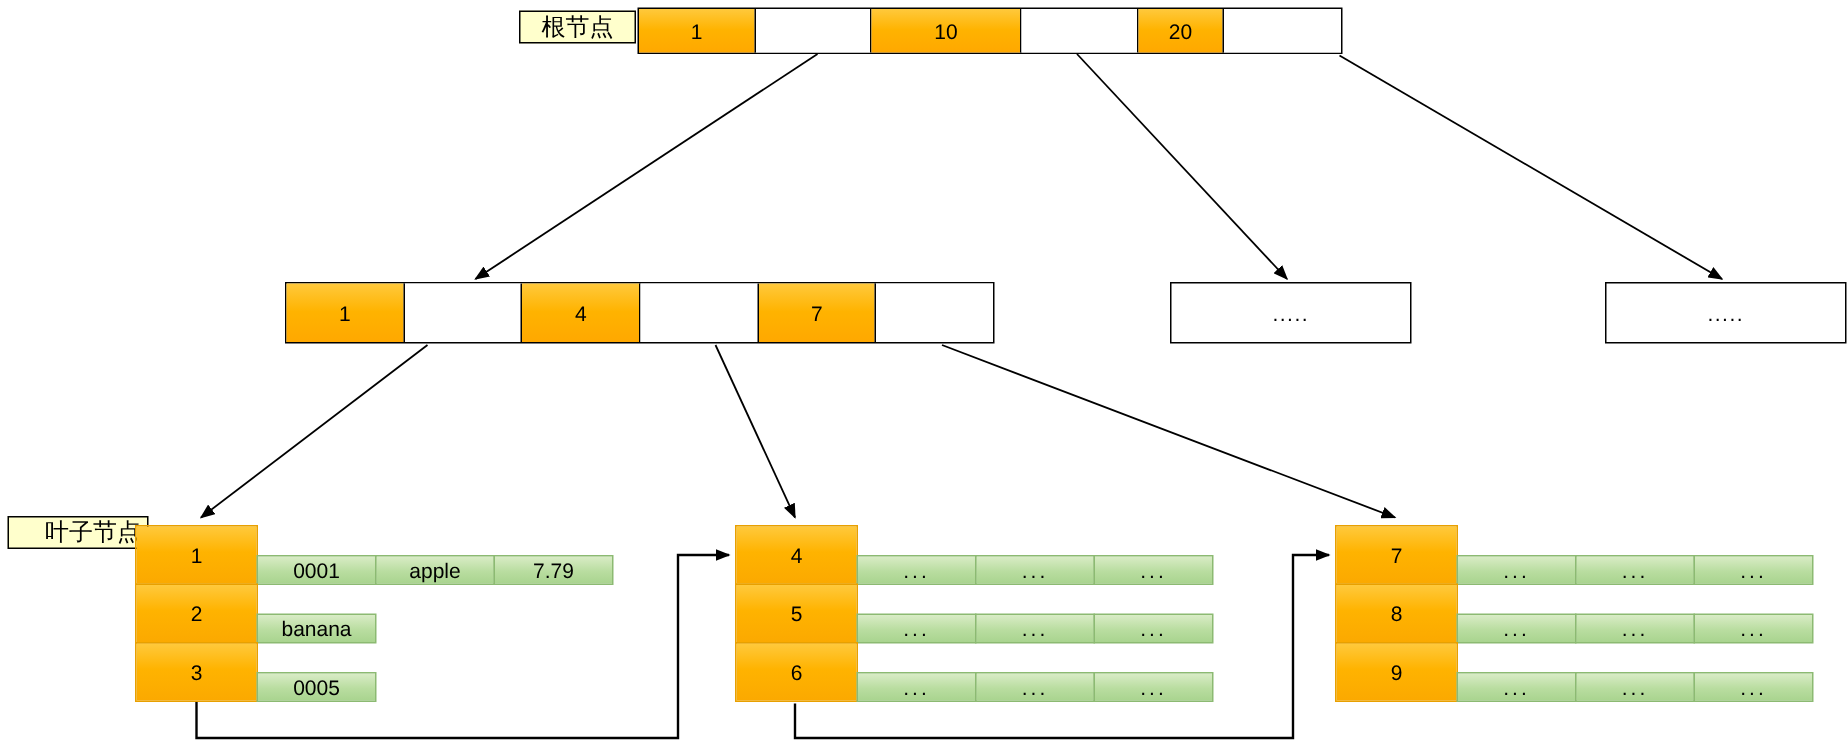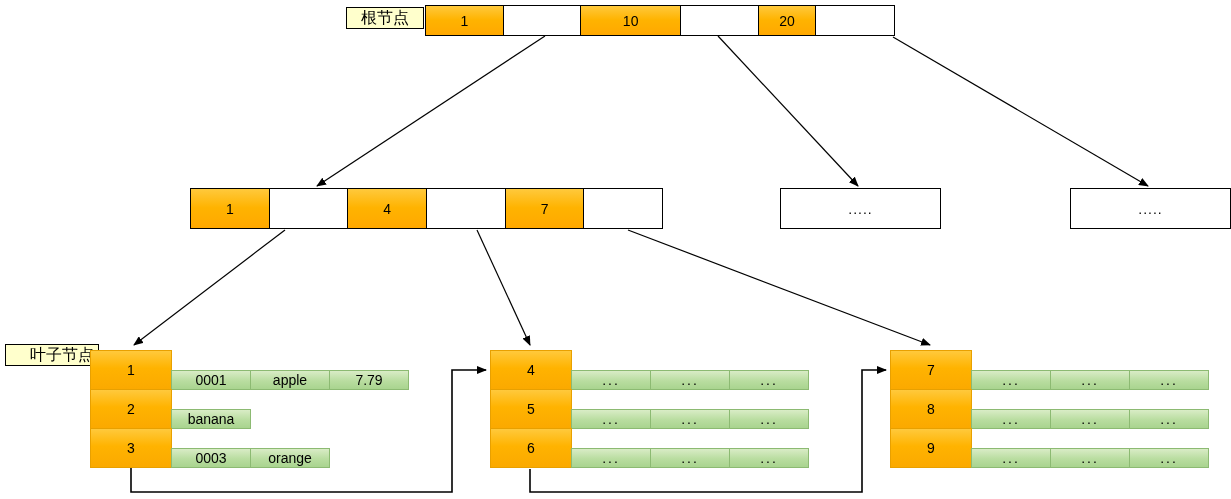--- a/index.html
+++ b/index.html
@@ -154,22 +154,21 @@
       <div class="c v">0001</div>
       <div class="c v">apple</div>
       <div class="c v">7.79</div>
     </div>
     <div class="row">
       <div class="c k">2</div>
       <div class="c v">banana</div>
     </div>
     <div class="row">
       <div class="c k">3</div>
-      <div class="c v">0003</div>
-      <div class="c v">orange</div>
+      <div class="c v">0005</div>
     </div>
   </div>
 
   <div class="leaf" style="left:490px;top:350px;">
     <div class="row">
       <div class="c k">4</div>
       <div class="c v dots">...</div>
       <div class="c v dots">...</div>
       <div class="c v dots">...</div>
     </div>

